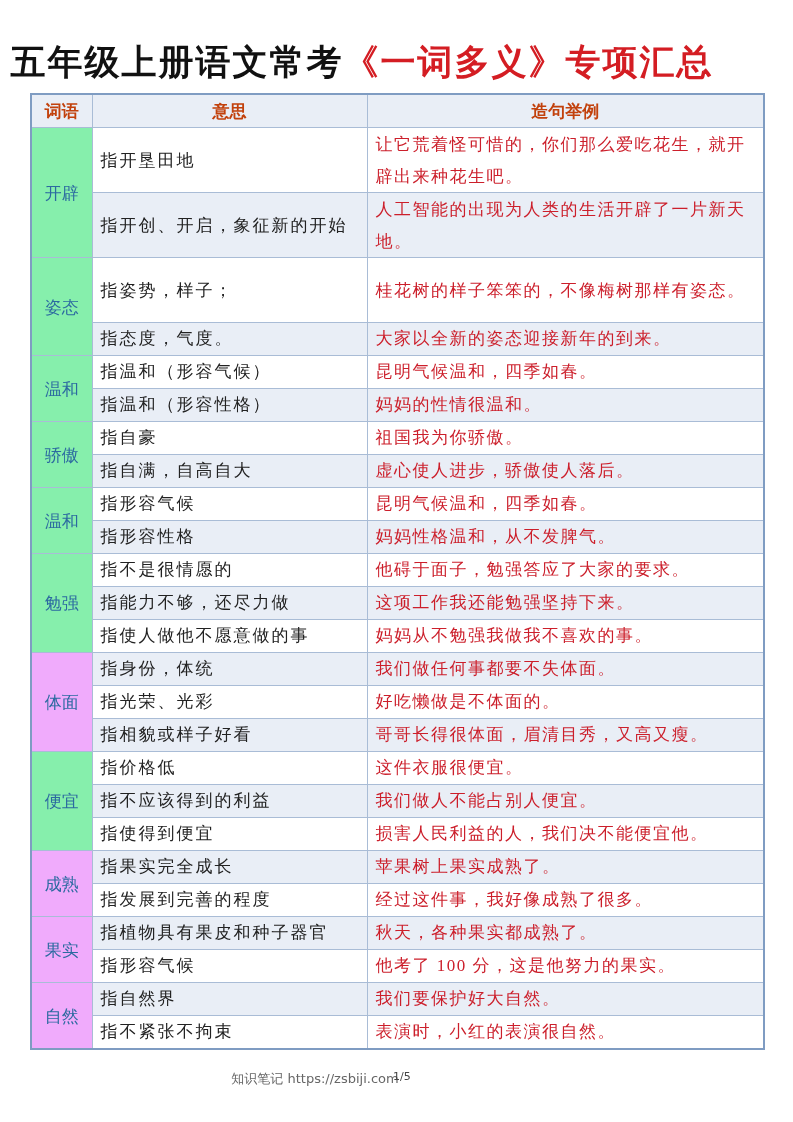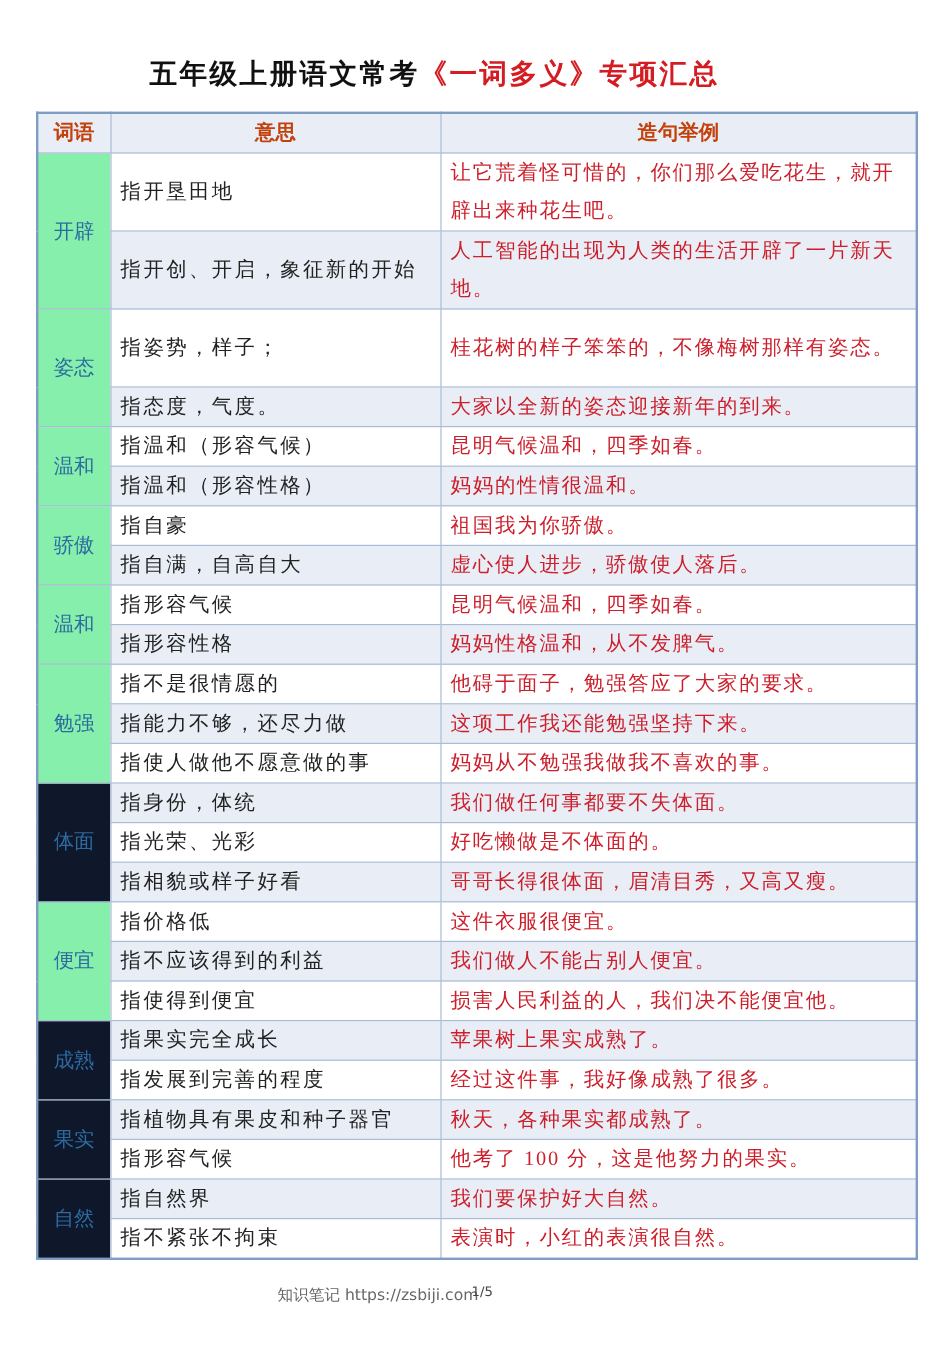--- a/index.html
+++ b/index.html
@@ -1,36 +1,36 @@
 <!DOCTYPE html>
 <html><head>
 <meta charset="utf-8">
 <style>
   html, body { margin: 0; padding: 0; background: #ffffff; }
   body { width: 793px; height: 1122px; position: relative; overflow: hidden;
          font-family: "DejaVu Serif", "Liberation Serif", serif; }
   .title { position: absolute; top: 40px; left: 0; width: 724px; text-align: center;
-           font-size: 23px; font-weight: bold; letter-spacing: 2px; line-height: 44px;
+           font-size: 35px; font-weight: bold; letter-spacing: 2px; line-height: 44px;
            font-family: "DejaVu Serif", serif; }
   .title .black { color: #111111; }
   .title .red { color: #d41d23; }
   table.vocab { position: absolute; top: 93px; left: 30px; width: 733px;
                 border-collapse: collapse; table-layout: fixed;
                 border: 2px solid #7f9cc2; }
   table.vocab th, table.vocab td { border: 1px solid #a9bcd6; padding: 0 8px;
                                    font-size: 17px; line-height: 32px; vertical-align: middle; }
   table.vocab th { background: #e9eef6; font-weight: bold; color: #c2410c; text-align: center;
                    height: 32px; font-size: 17px; }
   col.c1 { width: 61px; } col.c2 { width: 275px; } col.c3 { width: 397px; }
   td.word { color: #2c6aa0; text-align: center; font-size: 17px; padding: 0 4px; }
   td.meaning { color: #222222; letter-spacing: 2px; }
   td.example { color: #cc1f2b; letter-spacing: 1.5px; }
   tr.band-light td.meaning, tr.band-light td.example { background: #e9eef6; }
   tr.band-white td.meaning, tr.band-white td.example { background: #ffffff; }
-  td.word.light { background: #0f172a; }
+  td.word.light { background: #f0abfc; }
   td.word.white { background: #86efac; }
   tr.tall td.meaning, tr.tall td.example { height: 64px; }
   tr.short td.meaning, tr.short td.example { height: 31px; font-family: Liberation Serif, serif; }
   .footer { position: absolute; top: 1070px; left: 0; width: 630px; text-align: center;
             font-size: 13px; color: #666666; font-family: "DejaVu Sans", sans-serif; }
   .footer .page { position: absolute; left: 393px; top: 0; color: #444; font-size: 11px; }
 </style>
 </head>
 <body>
 

